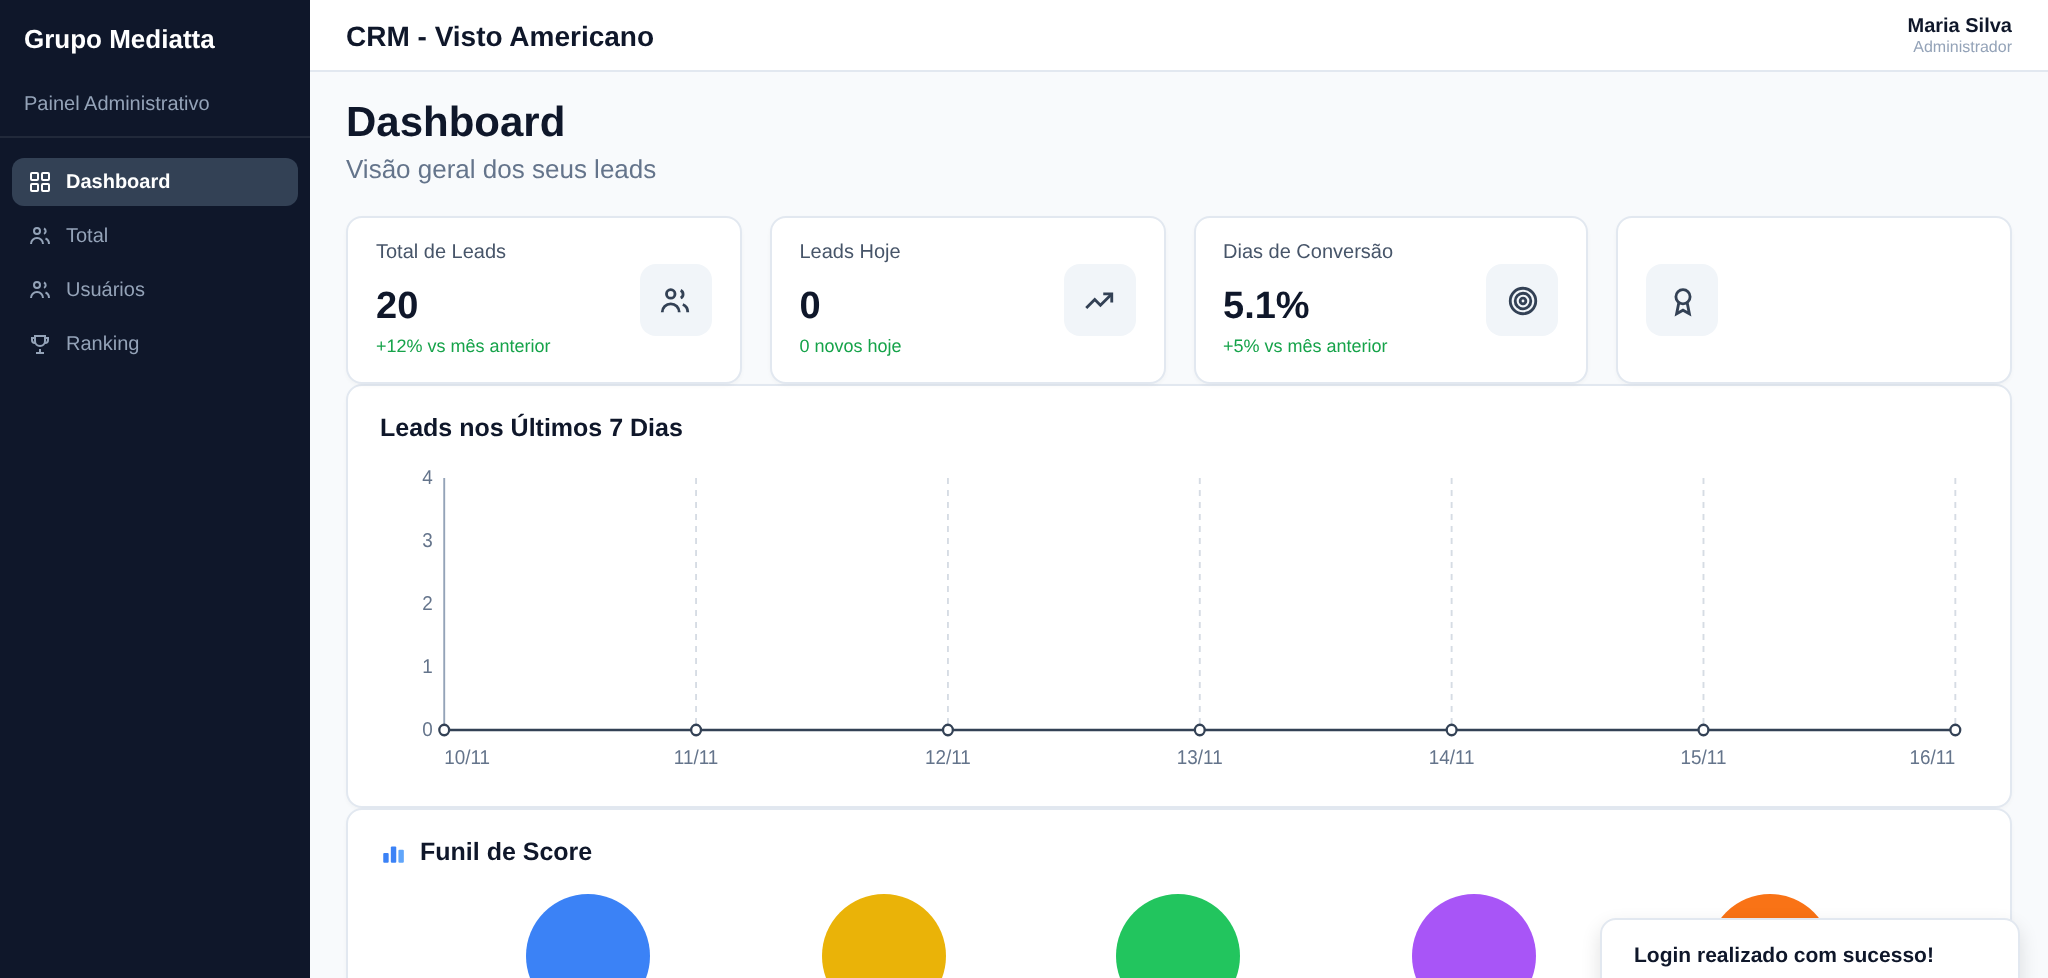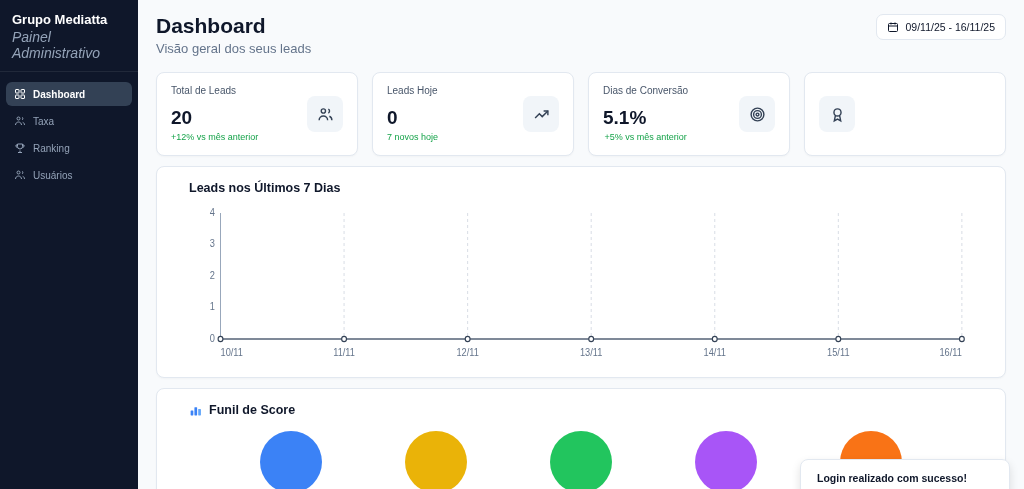--- a/index.html
+++ b/index.html
@@ -1,23 +1,23 @@
 <!DOCTYPE html>
 <html><head>
 <meta charset="utf-8">
 <style>
   * { margin:0; padding:0; box-sizing:border-box; }
   html,body { width:1024px; height:489px; overflow:hidden; font-family:"Liberation Sans", sans-serif; background:#f8fafc; }
   .app { display:flex; width:1024px; height:489px; }
 
   
-  .sidebar { width:138px; background:#0f172a; color:#e2e8f0; flex-shrink:0; display:flex; flex-direction:column; }
+  .sidebar { width:155px; background:#0f172a; color:#e2e8f0; flex-shrink:0; display:flex; flex-direction:column; }
   .brand-box { padding:12px 12px 10px 12px; border-bottom:1px solid rgba(255,255,255,.08); }
   .brand { font-size:13px; font-weight:bold; color:#ffffff; }
-  .brand-sub { font-size:14px; color:#94a3b8; margin-top:2px;font-style:italic; }
+  .brand-sub { font-size:10px; color:#94a3b8; margin-top:20px; }
   .nav { padding:10px 6px; display:flex; flex-direction:column; gap:3px; }
   .nav-item { display:flex; align-items:center; gap:7px; padding:6px 8px; border-radius:6px; font-size:10px; color:#94a3b8; cursor:pointer; }
   .nav-item.active { background:#334155; color:#ffffff; font-weight:bold; }
   .nav-item svg { width:12px; height:12px; flex-shrink:0; }
 
   
   .content { flex:1; display:flex; flex-direction:column; min-width:0; }
   .topbar { height:36px; background:#ffffff; border-bottom:1px solid #e2e8f0; display:flex; align-items:center; justify-content:space-between; padding:0 18px; flex-shrink:0; }
   .topbar-title { font-size:14px; font-weight:bold; color:#0f172a; }
   .user-block { text-align:right; }
@@ -30,26 +30,26 @@
   .page-title { font-size:21px; font-weight:bold; color:#0f172a; }
   .page-sub { font-size:13px; color:#64748b; margin-top:3px; }
   .date-btn { display:flex; align-items:center; gap:6px; background:#ffffff; border:1px solid #e2e8f0; border-radius:7px; padding:6px 10px; font-size:10.5px; color:#0f172a; cursor:pointer; }
   .date-btn svg { width:12px; height:12px; }
 
   
   .stats { display:grid; grid-template-columns:repeat(4,1fr); gap:14px; margin-top:16px; }
   .stat-card { background:#ffffff; border:1px solid #e2e8f0; border-radius:8px; padding:12px 14px; display:flex; justify-content:space-between; align-items:center; box-shadow:0 1px 2px rgba(0,0,0,.03); }
   .stat-label { font-size:10px; color:#475569; }
   .stat-value { font-size:19px; font-weight:bold; color:#0f172a; margin-top:11px; }
-  .stat-sub { font-size:9px; color:#16a34a; margin-top:3px; min-height:11px;text-align:center; }
+  .stat-sub { font-size:9px; color:#16a34a; margin-top:3px; min-height:11px; }
   .stat-icon { width:36px; height:36px; background:#f1f5f9; border-radius:8px; display:flex; align-items:center; justify-content:center; color:#334155; }
   .stat-icon svg { width:17px; height:17px; }
 
   
-  .card { background:#ffffff; border:1px solid #e2e8f0; border-radius:8px; padding:14px 32px; margin-top:10px; box-shadow:0 1px 2px rgba(0,0,0,.03); }
+  .card { background:#ffffff; border:1px solid #e2e8f0; border-radius:8px; padding:14px 16px; margin-top:0; box-shadow:0 1px 2px rgba(0,0,0,.03); }
   .card-title { font-size:12.5px; font-weight:bold; color:#0f172a; }
   .chart-wrap { margin-top:10px; }
   .chart-wrap svg { width:100%; height:158px; display:block; }
 
   
   .funnel-title-row { display:flex; align-items:center; gap:7px; }
   .funnel-title-row svg { width:13px; height:13px; }
   .funnel-circles { display:flex; justify-content:space-around; margin-top:14px; padding:0 30px; }
   .funnel-circle { width:62px; height:62px; border-radius:50%; }
 
@@ -76,61 +76,61 @@
           </svg>
         <span>Dashboard</span>
       </div>
       <div class="nav-item">
         <svg viewBox="0 0 24 24" fill="none" stroke="currentColor" stroke-width="2">
             <circle cx="9" cy="7" r="3"></circle>
             <path d="M3 20c0-3.3 2.7-6 6-6s6 2.7 6 6"></path>
             <path d="M16 4.5a3 3 0 0 1 0 5.4"></path>
             <path d="M17.5 14.5c2 .8 3.5 2.9 3.5 5.5"></path>
           </svg>
-        <span>Taxa</span>
+        <span>Total</span>
+      </div>
+      <div class="nav-item">
+        <svg viewBox="0 0 24 24" fill="none" stroke="currentColor" stroke-width="2">
+            <circle cx="9" cy="7" r="3"></circle>
+            <path d="M3 20c0-3.3 2.7-6 6-6s6 2.7 6 6"></path>
+            <path d="M16 4.5a3 3 0 0 1 0 5.4"></path>
+            <path d="M17.5 14.5c2 .8 3.5 2.9 3.5 5.5"></path>
+          </svg>
+        <span>Usuários</span>
       </div>
       <div class="nav-item">
         <svg viewBox="0 0 24 24" fill="none" stroke="currentColor" stroke-width="2">
             <path d="M8 21h8"></path>
             <path d="M12 17v4"></path>
             <path d="M7 4h10v5a5 5 0 0 1-10 0z"></path>
             <path d="M7 6H4v2a3 3 0 0 0 3 3"></path>
             <path d="M17 6h3v2a3 3 0 0 1-3 3"></path>
           </svg>
         <span>Ranking</span>
       </div>
-      <div class="nav-item">
-        <svg viewBox="0 0 24 24" fill="none" stroke="currentColor" stroke-width="2">
-            <circle cx="9" cy="7" r="3"></circle>
-            <path d="M3 20c0-3.3 2.7-6 6-6s6 2.7 6 6"></path>
-            <path d="M16 4.5a3 3 0 0 1 0 5.4"></path>
-            <path d="M17.5 14.5c2 .8 3.5 2.9 3.5 5.5"></path>
-          </svg>
-        <span>Usuários</span>
-      </div>
     </nav>
   </aside>
 
   <div class="content">
 
+    <header class="topbar">
+      <div class="topbar-title">CRM - Visto Americano</div>
+      <div class="user-block">
+        <div class="user-name">Maria Silva</div>
+        <div class="user-role">Administrador</div>
+      </div>
+    </header>
 
     <main class="main">
 
       <div class="page-head">
         <div>
           <div class="page-title">Dashboard</div>
           <div class="page-sub">Visão geral dos seus leads</div>
         </div>
-        <button class="date-btn">
-          <svg viewBox="0 0 24 24" fill="none" stroke="#0f172a" stroke-width="2">
-              <rect x="3" y="5" width="18" height="16" rx="2"></rect>
-              <path d="M8 3v4M16 3v4M3 10h18"></path>
-            </svg>
-          <span>09/11/25 - 16/11/25</span>
-        </button>
       </div>
 
       <div class="stats">
         <div class="stat-card">
           <div>
             <div class="stat-label">Total de Leads</div>
             <div class="stat-value">20</div>
             <div class="stat-sub">+12% vs mês anterior</div>
           </div>
           <div class="stat-icon">
@@ -139,21 +139,21 @@
                 <path d="M3 20c0-3.3 2.7-6 6-6s6 2.7 6 6"></path>
                 <path d="M16 4.5a3 3 0 0 1 0 5.4"></path>
                 <path d="M17.5 14.5c2 .8 3.5 2.9 3.5 5.5"></path>
               </svg>
           </div>
         </div>
         <div class="stat-card">
           <div>
             <div class="stat-label">Leads Hoje</div>
             <div class="stat-value">0</div>
-            <div class="stat-sub">7 novos hoje</div>
+            <div class="stat-sub">0 novos hoje</div>
           </div>
           <div class="stat-icon">
             <svg viewBox="0 0 24 24" fill="none" stroke="currentColor" stroke-width="2">
                 <polyline points="3 17 9 11 13 15 21 7"></polyline>
                 <polyline points="15 7 21 7 21 13"></polyline>
               </svg>
           </div>
         </div>
         <div class="stat-card">
           <div>

